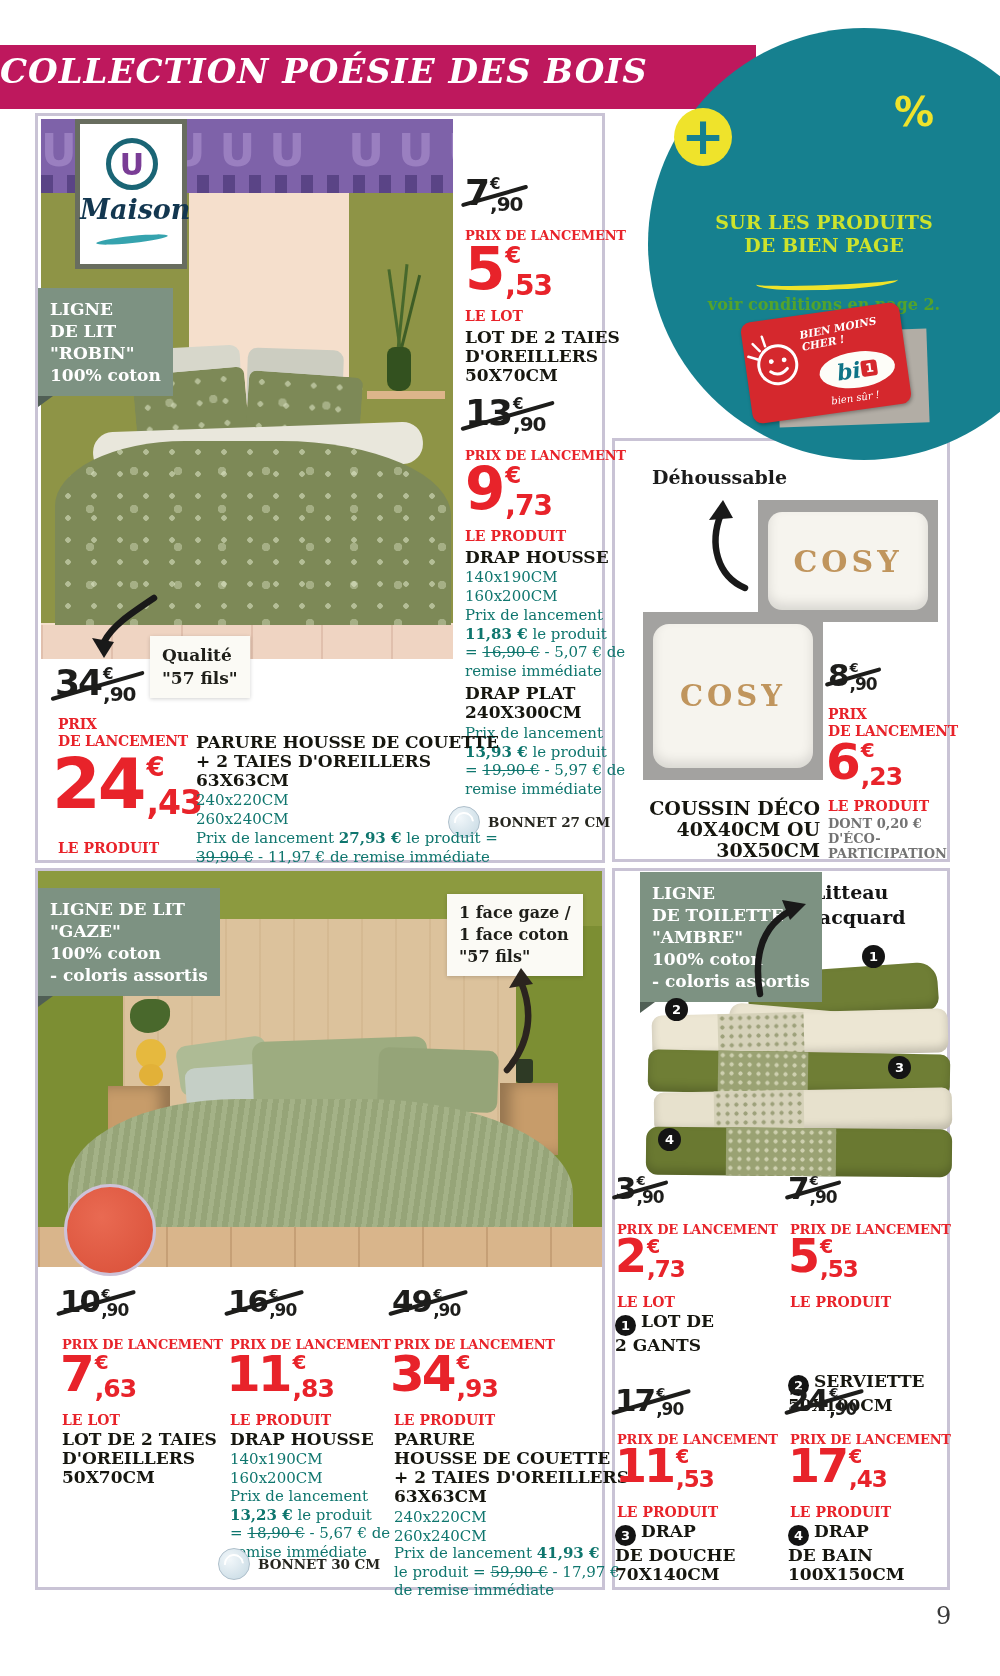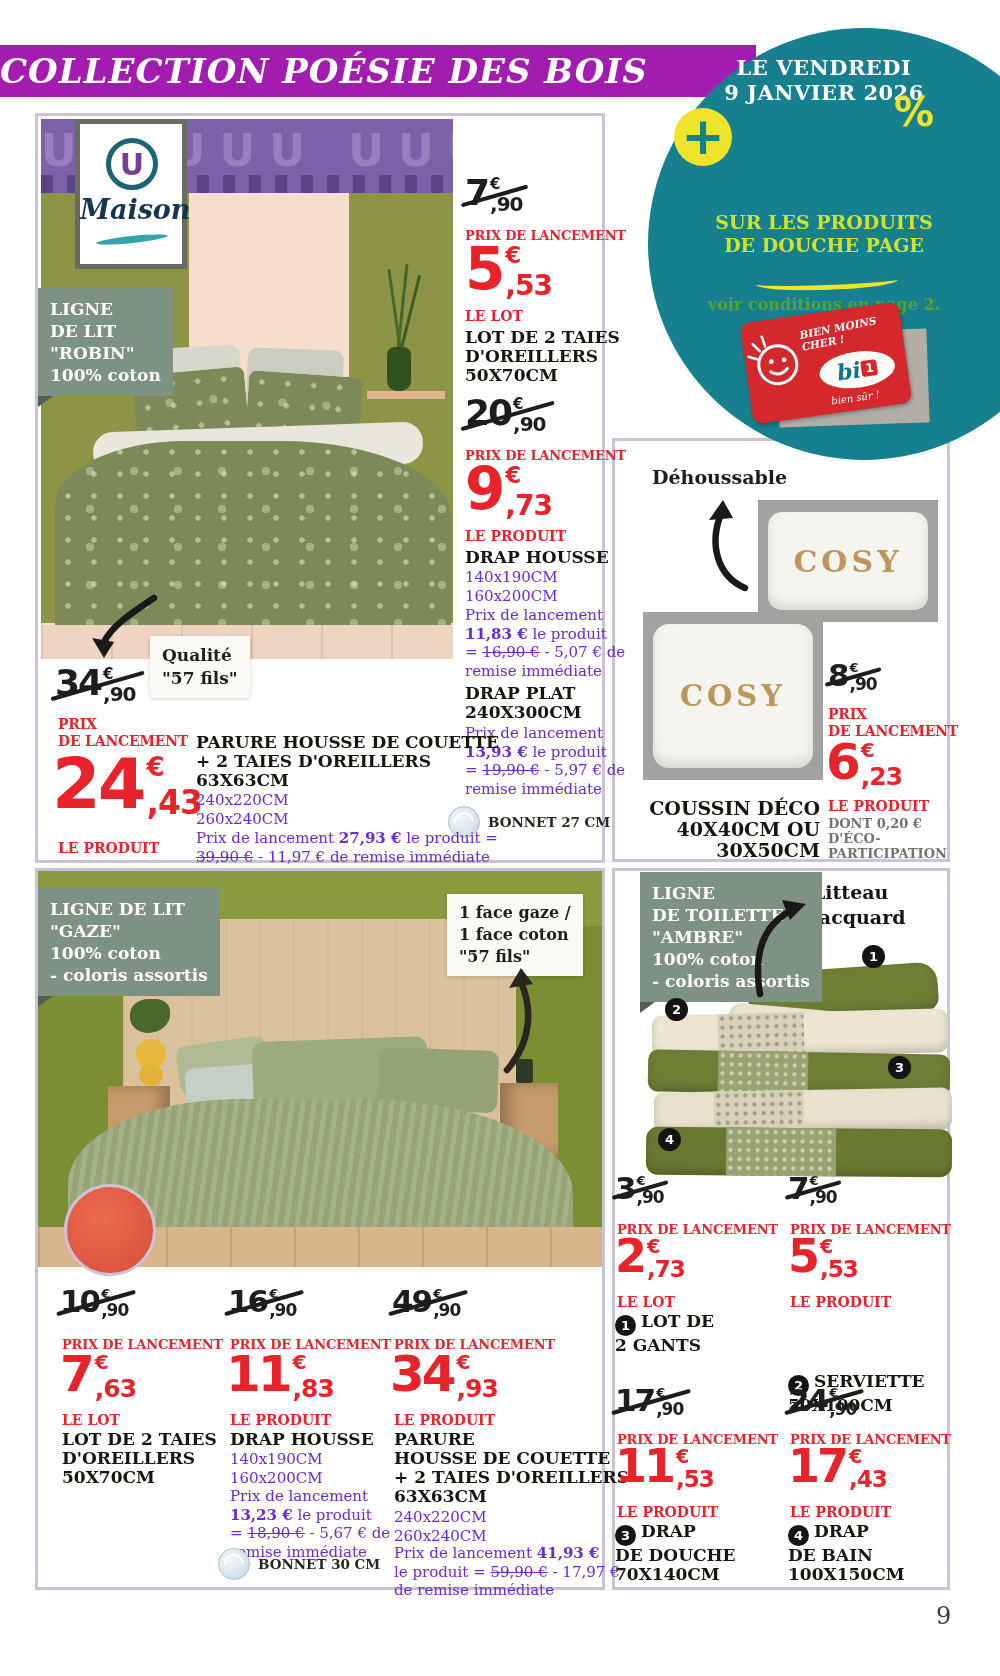--- a/index.html
+++ b/index.html
@@ -1,21 +1,21 @@
 <!DOCTYPE html>
 <html><head>
 <meta charset="utf-8">
 <style>
   *{margin:0;padding:0;box-sizing:border-box}
   body{background:#ffffff}
   .page{position:relative;width:1000px;height:1676px;background:#fff;overflow:hidden;
         font-family:"DejaVu Serif",serif;color:#1d1d1b}
 
   
-  .top-banner{position:absolute;left:0;top:45px;width:756px;height:52px;background:#a21caf;
+  .top-banner{position:absolute;left:0;top:45px;width:756px;height:64px;background:#be185d;
     color:#fff;font:italic bold 34px/52px "DejaVu Serif",serif;text-align:right;
     padding-right:120px;letter-spacing:1px;z-index:1;white-space:nowrap}
 
   
   .promo-circle{position:absolute;left:648px;top:28px;width:432px;height:432px;border-radius:50%;
     background:#16808f;z-index:4}
   .promo-date{position:absolute;left:0;top:27px;width:352px;text-align:center;color:#fff;
     font:bold 21px/25px "DejaVu Serif",serif;letter-spacing:.5px}
   .plus-badge{position:absolute;left:26px;top:80px;width:58px;height:58px;border-radius:50%;
     background:#efe32b;color:#16808f;font:bold 52px/56px "DejaVu Sans",sans-serif;text-align:center}
@@ -64,21 +64,21 @@
   .np.xl .i{font-size:70px}.np.xl .e{font-size:26px}.np.xl .d{font-size:33px;margin-top:11px}
   .np.md .i{font-size:50px}.np.md .e{font-size:20px}.np.md .d{font-size:25px;margin-top:7px}
   .np.sm .i{font-size:46px}.np.sm .e{font-size:19px}.np.sm .d{font-size:23px;margin-top:6px}
 
   .rl{position:absolute;color:#e8232a;font:bold 13px/16px "DejaVu Serif",serif;
     letter-spacing:-.2px;white-space:nowrap;z-index:3}
   .rl.two{font-size:14px;line-height:17px}
   .unit{position:absolute;color:#e8232a;font:bold 14px "DejaVu Serif",serif;white-space:nowrap;z-index:3}
   .pn{position:absolute;color:#16160f;font:bold 17px/19px "DejaVu Serif",serif;white-space:nowrap;z-index:3}
   .pn.big{font-size:19px;line-height:21px}
-  .pd{position:absolute;color:#6d28d9;font:15px/18.5px "DejaVu Serif",serif;white-space:nowrap;z-index:3}
+  .pd{position:absolute;color:#0f766e;font:15px/18.5px "DejaVu Serif",serif;white-space:nowrap;z-index:3}
   .pd b{font-weight:bold}
   .eco{position:absolute;color:#737373;font:bold 13px/15px "DejaVu Serif",serif;z-index:3}
 
   .tag-sage{position:absolute;background:#7d9282;color:#fff;
     font:bold 17px/22px "DejaVu Serif",serif;padding:10px 12px;z-index:5;white-space:nowrap}
   .fold{position:absolute;left:0;bottom:-11px;width:0;height:0;
     border-top:11px solid #505f55;border-right:15px solid transparent}
   .tag-white{position:absolute;background:#fbfaf5;color:#1f1f1a;
     font:bold 17px/23px "DejaVu Serif",serif;padding:8px 12px;
     box-shadow:0 1px 4px rgba(0,0,0,.18);z-index:5;white-space:nowrap}
@@ -129,29 +129,25 @@
   .towel{position:absolute;z-index:3;box-shadow:inset 0 -5px 8px rgba(0,0,0,.18)}
 </style>
 </head>
 <body>
 
 <div class="page">
 
   <div class="top-banner">COLLECTION POÉSIE DES BOIS</div>
 
   <div class="promo-circle">
-    <div class="promo-date">
-      <div>LE VENDREDI</div>
-      <div>9 JANVIER 2026</div>
-    </div>
     <div class="plus-badge">+</div>
     <div class="promo-pct">%</div>
     <div class="promo-desc">
       <div>SUR LES PRODUITS</div>
-      <div>DE DOUCHE PAGE</div>
+      <div>DE BIEN PAGE</div>
     </div>
     <div class="promo-swoosh"></div>
     <div class="promo-cond">voir conditions en page 2.</div>
     <div class="card-shadow"></div>
     <div class="bi1-card">
       <svg class="arrow" style="left:2px;top:14px" width="58" height="58" viewBox="0 0 58 58">
         <circle cx="30" cy="32" r="19" fill="none" stroke="#fff" stroke-width="3"></circle>
         <circle cx="24" cy="28" r="2.4" fill="#fff"></circle>
           <circle cx="37" cy="28" r="2.4" fill="#fff"></circle>
         <path d="M22 38 Q30 45 39 37" fill="none" stroke="#fff" stroke-width="3" stroke-linecap="round"></path>
@@ -232,21 +228,21 @@
       </span>
   </div>
   <div class="unit" style="left:465px;top:308px">LE LOT</div>
   <div class="pn" style="left:465px;top:328px">
     <div>LOT DE 2 TAIES</div>
     <div>D'OREILLERS</div>
     <div>50X70CM</div>
   </div>
 
   <div class="op" style="left:465px;top:398px">
-    <span class="i">20</span>
+    <span class="i">13</span>
     <span class="col">
         <span class="e">€</span>
     <span class="d">,90</span>
       </span>
   </div>
   <div class="rl" style="left:465px;top:448px">PRIX DE LANCEMENT</div>
   <div class="np" style="left:465px;top:466px">
     <span class="i">9</span>
     <span class="col">
         <span class="e">€</span>

